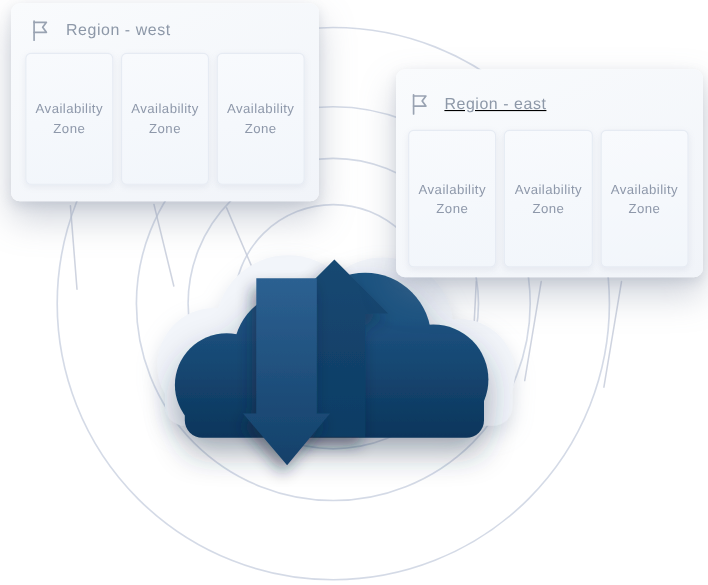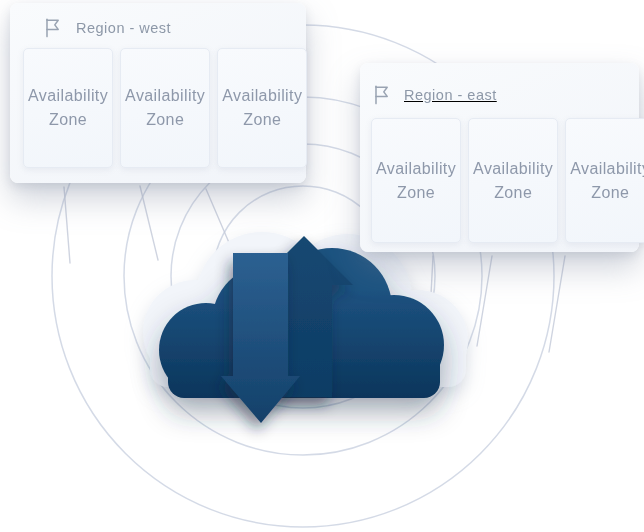--- a/index.html
+++ b/index.html
@@ -12,21 +12,21 @@
   #scene{
     position:absolute;left:0;top:0;width:644px;height:532px;z-index:0;
   }
   
   .region-card{
     position:absolute;z-index:2;
     background:linear-gradient(155deg,#f9fbfd 0%,#f1f4f9 100%);
     border-radius:8px;
     box-shadow:0 16px 32px rgba(118,130,152,.35),0 4px 10px rgba(118,130,152,.18);
   }
-  .region-card.west{left:10px;top:3px;width:280px;height:180px;padding-left:16px;}
+  .region-card.west{left:10px;top:3px;width:280px;height:180px;}
   .region-card.east{left:360px;top:63px;width:279px;height:189px;text-decoration:underline;}
 
   .card-header{
     display:flex;align-items:center;
   }
   .west .card-header{padding:14px 0 0 17px;gap:14px;}
   .east .card-header{padding:21px 0 0 12px;gap:13px;}
 
   .flag-icon{flex:0 0 auto;display:block;}
 
@@ -41,21 +41,21 @@
   .east .zones{top:55px;bottom:9px;left:11px;right:13px;}
 
   .zone-box{
     flex:1 1 0;
     background:linear-gradient(170deg,#f8fafd 0%,#f2f6fb 100%);
     border:1px solid #e6ebf3;
     border-radius:5px;
     box-shadow:0 2px 6px rgba(130,142,164,.12);
     display:flex;align-items:center;justify-content:center;
     text-align:center;
-    color:#8e98aa;font-size:16px;line-height:1.5;letter-spacing:.4px;
+    color:#8e98aa;font-size:12px;line-height:1.5;letter-spacing:.4px;
     padding:4px;
   }
 </style>
 </head>
 <body>
 
 <svg id="scene" viewBox="0 0 644 532" aria-hidden="true">
   <defs>
     <linearGradient id="cloudGrad" gradientUnits="userSpaceOnUse" x1="300" y1="290" x2="300" y2="400">
       <stop offset="0" stop-color="#1d5280"></stop>

